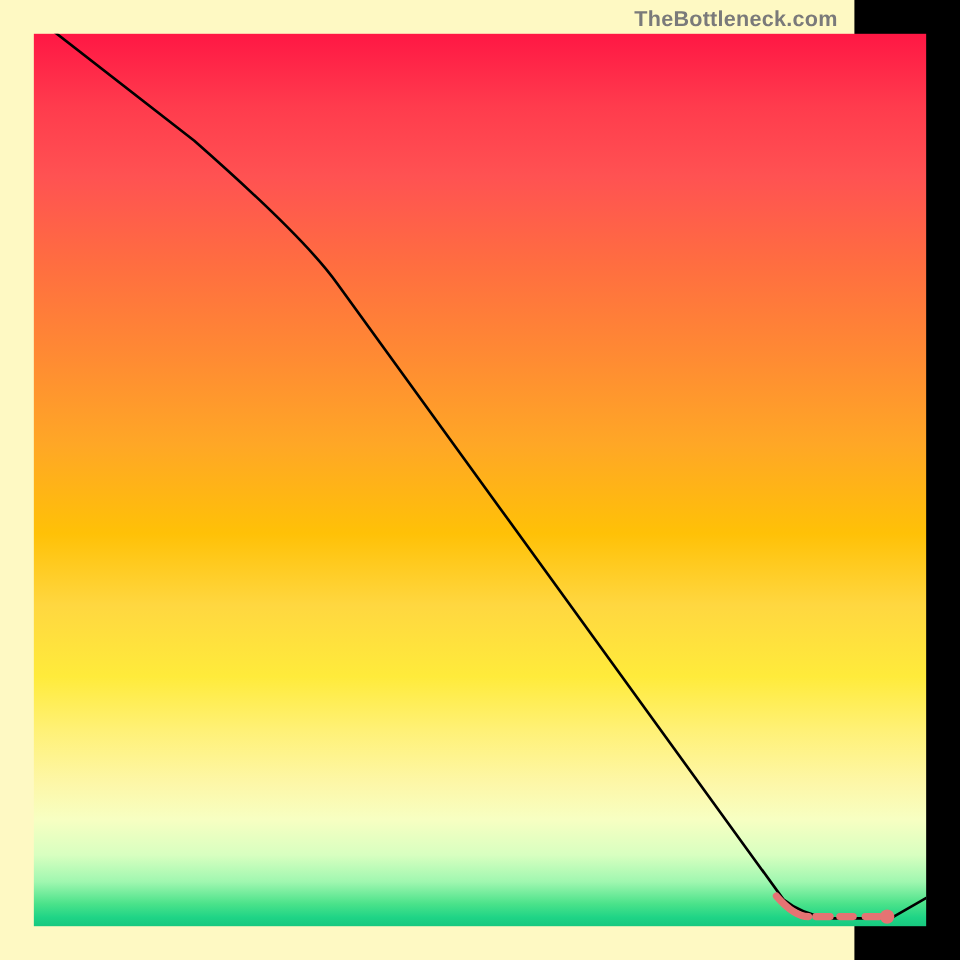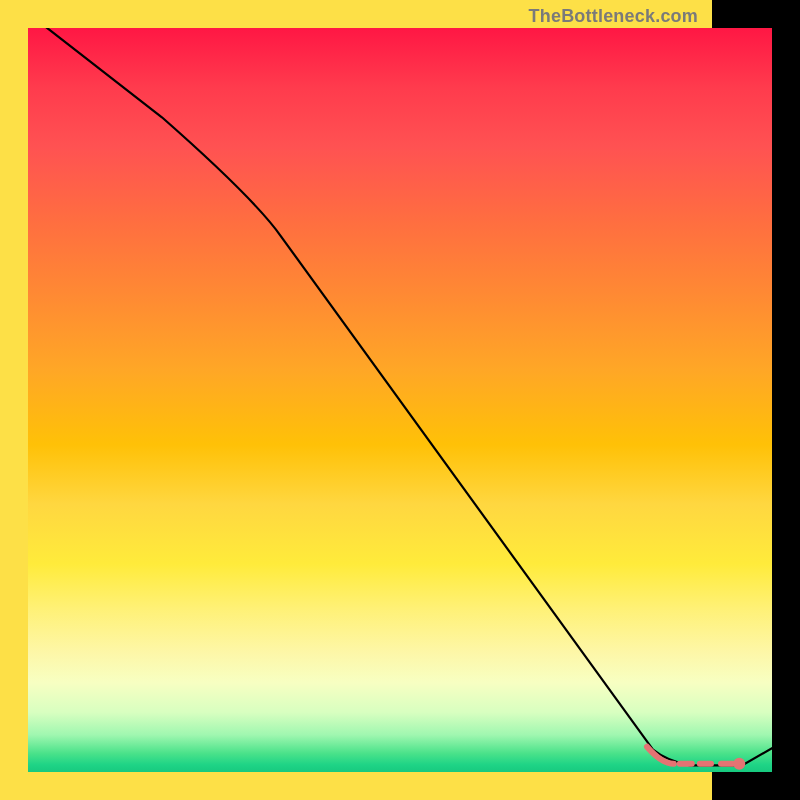--- a/index.html
+++ b/index.html
@@ -1,21 +1,21 @@
 <!DOCTYPE html>
 <html><head>
 <meta charset="utf-8">
 <style>
   * { margin: 0; padding: 0; box-sizing: border-box; }
   html, body { width: 800px; height: 800px; background: #000; overflow: hidden; }
   .stage {
     position: relative;
     width: 712px;
     height: 800px;
-    background: #fde047;
+    background: #fef9c3;
   }
   .plot-area {
     position: absolute;
     left: 28px;
     top: 28px;
     width: 744px;
     height: 744px;
     overflow: hidden;
   }
   .gradient-bg {

